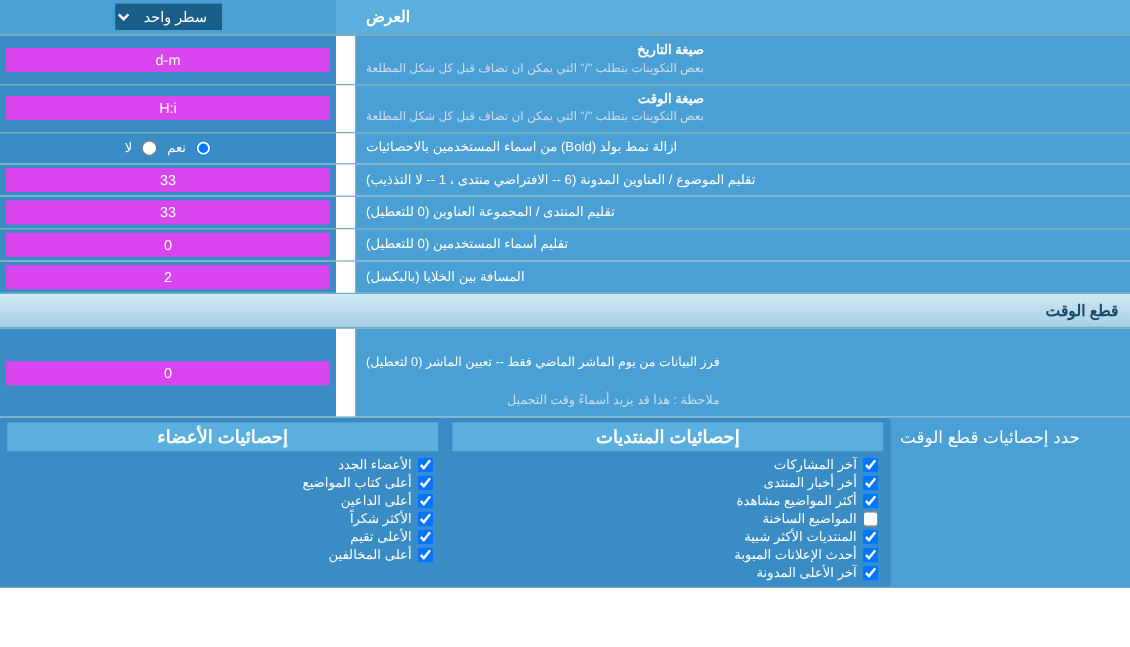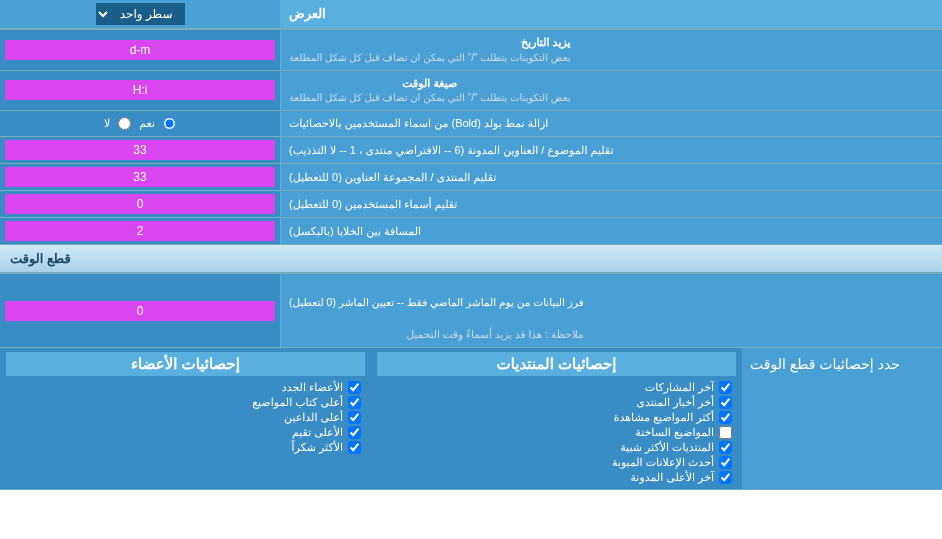--- a/index.html
+++ b/index.html
@@ -23,20 +23,21 @@
       background: #4a9fd4;
       color: #fff;
       padding: 5px 8px;
       text-align: right;
       display: flex;
       align-items: center;
       justify-content: flex-end;
       font-size: 11px;
       line-height: 1.4;
       border-left: 1px solid #5bb0e0;
+      margin-left: 16px;
     }
 
     .input-cell {
       width: 280px;
       background: #3a8cc4;
       display: flex;
       align-items: center;
       justify-content: center;
       padding: 3px 5px;
     }
@@ -60,21 +61,21 @@
       font-size: 12px;
       cursor: pointer;
     }
 
     .section-header {
       background: linear-gradient(to bottom, #d0e8f5, #a8d0e8);
       color: #1a4a6a;
       font-weight: bold;
       font-size: 13px;
       padding: 6px 10px;
-      text-align: left;
+      text-align: right;
       border-bottom: 2px solid #7ab;
     }
 
     .radio-cell {
       display: flex;
       align-items: center;
       gap: 8px;
       padding: 0 10px;
       direction: rtl;
     }
@@ -151,32 +152,32 @@
   <div class="input-cell" style="background:#4a9fd4; justify-content:center;">
     <select style="background:#1a5f8a;color:#fff;border:none;padding:3px 8px;font-size:12px;">
       <option>سطر واحد</option>
     </select>
   </div>
 </div>
 
 <div class="row">
   <div class="label-cell">
     <div style="text-align:right;">
-      <div style="font-weight:bold;">يزيد التاريخ</div>
+      <div style="font-weight:bold;">صيغة التاريخ</div>
       <div class="sub-label">بعض التكوينات يتطلب "/" التي يمكن ان تضاف قبل كل شكل المطلعة</div>
     </div>
   </div>
   <div class="input-cell">
     <input type="text" value="d-m" style="">
   </div>
 </div>
 
 <div class="row">
   <div class="label-cell">
-    <div style="text-align:center;">
+    <div style="text-align:right;">
       <div style="font-weight:bold;">صيغة الوقت</div>
       <div class="sub-label">بعض التكوينات يتطلب "/" التي يمكن ان تضاف قبل كل شكل المطلعة</div>
     </div>
   </div>
   <div class="input-cell">
     <input type="text" value="H:i" style="">
   </div>
 </div>
 
 <div class="row">
@@ -292,20 +293,24 @@
     <div class="checkbox-item">
       <input type="checkbox" checked="" style="">
       <span>أعلى كتاب المواضيع</span>
     </div>
     <div class="checkbox-item">
       <input type="checkbox" checked="" style="">
       <span>أعلى الداعين</span>
     </div>
     <div class="checkbox-item">
       <input type="checkbox" checked="" style="">
+      <span>الأكثر شكراً</span>
+    </div>
+    <div class="checkbox-item">
+      <input type="checkbox" checked="" style="">
       <span>الأعلى تقيم</span>
     </div>
     <div class="checkbox-item">
       <input type="checkbox" checked="" style="">
-      <span>الأكثر شكراً</span>
+      <span>أعلى المخالفين</span>
     </div>
   </div>
 </div>
 
 </body></html>

